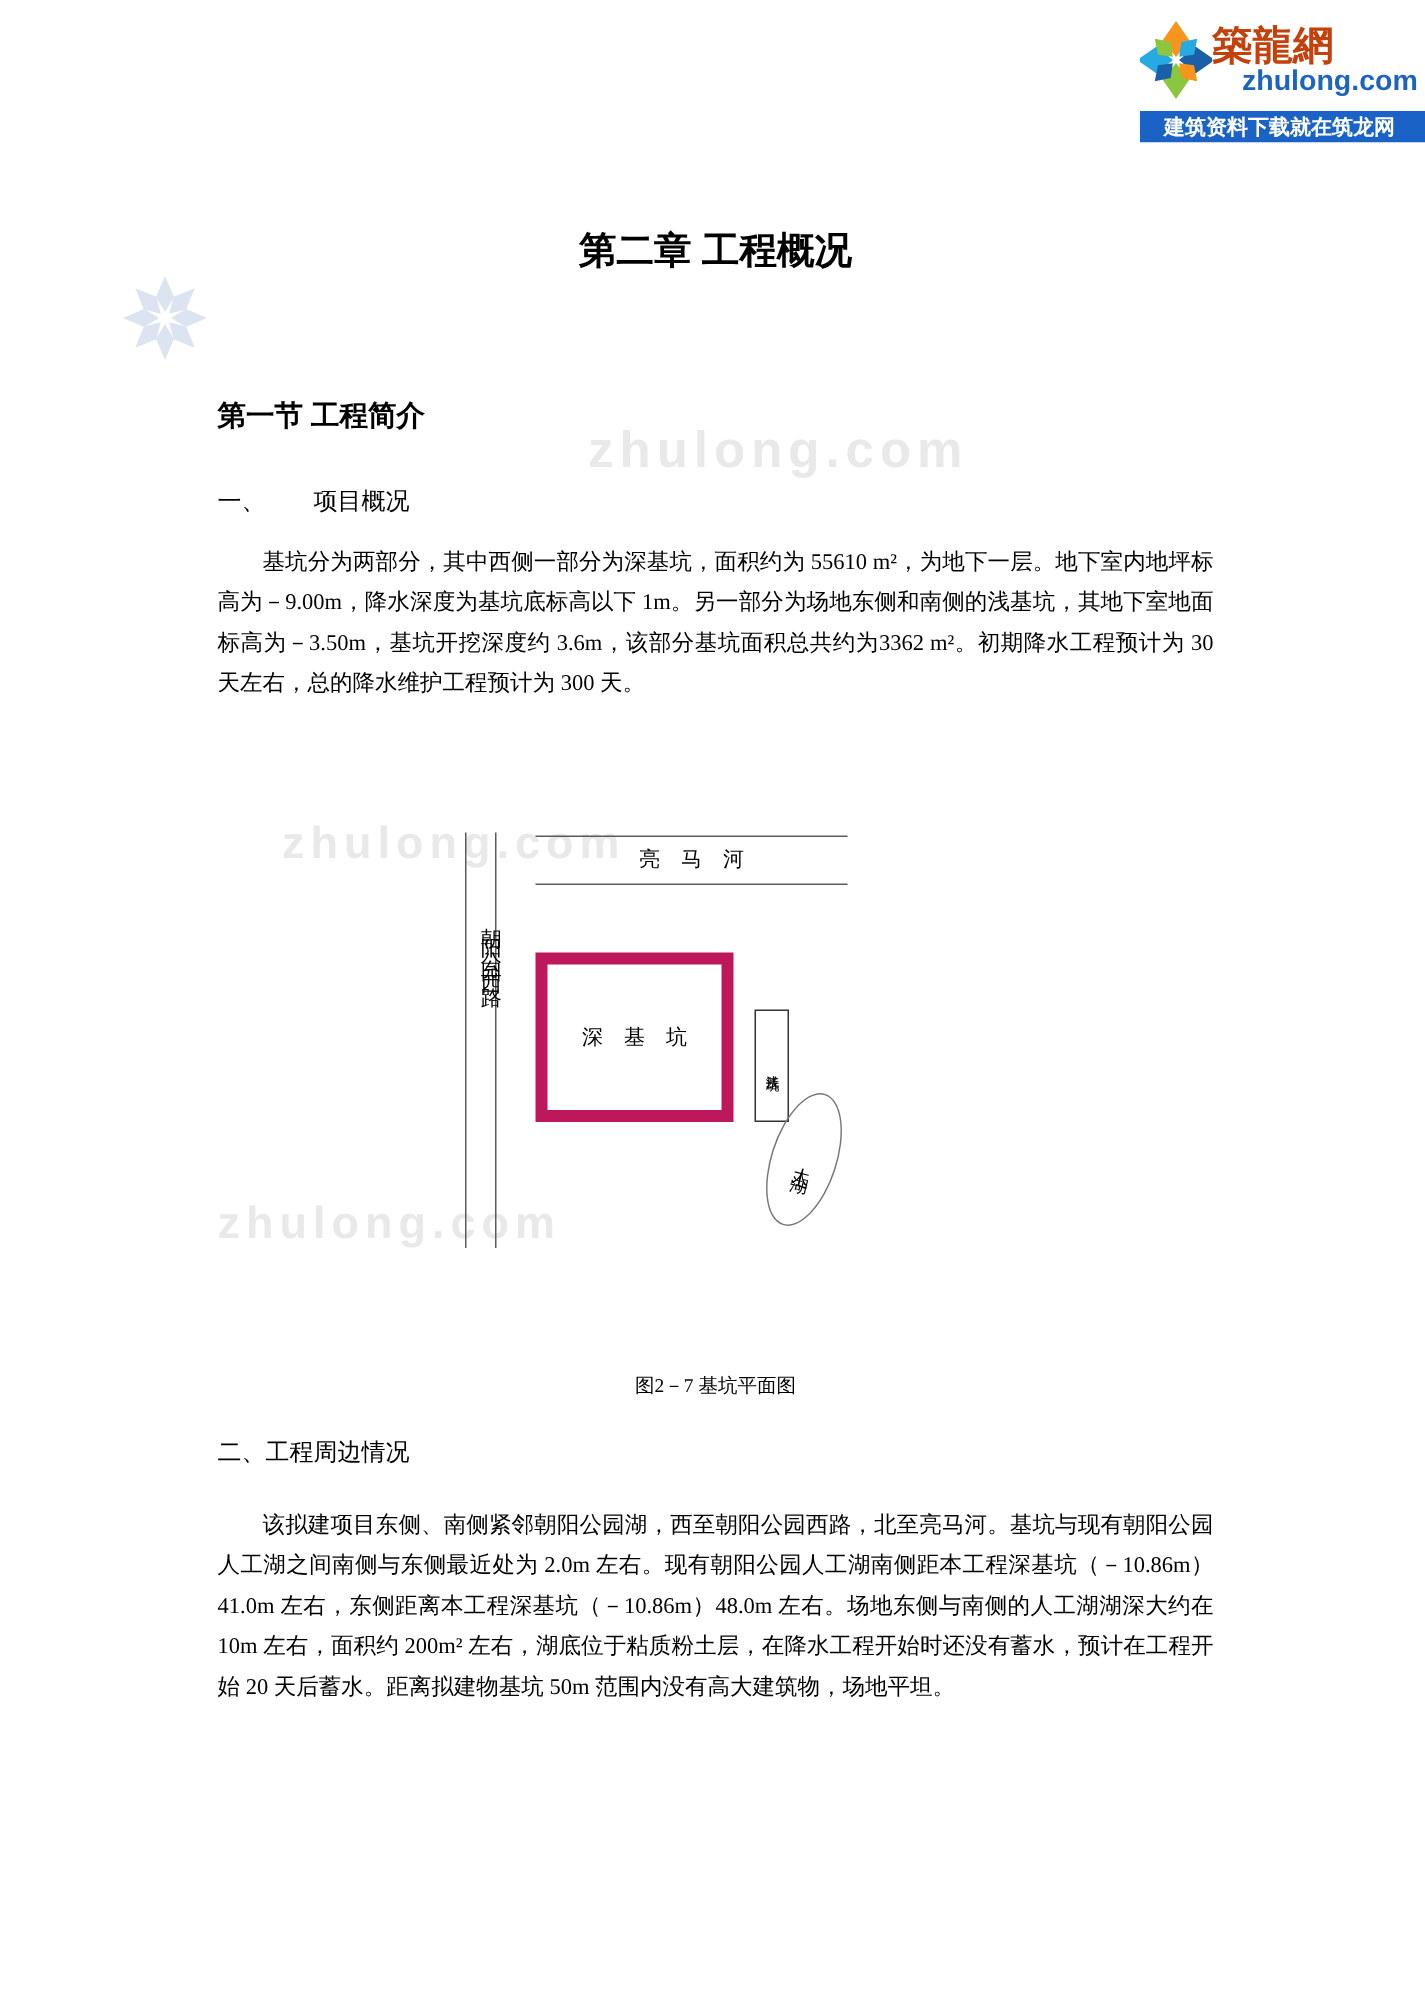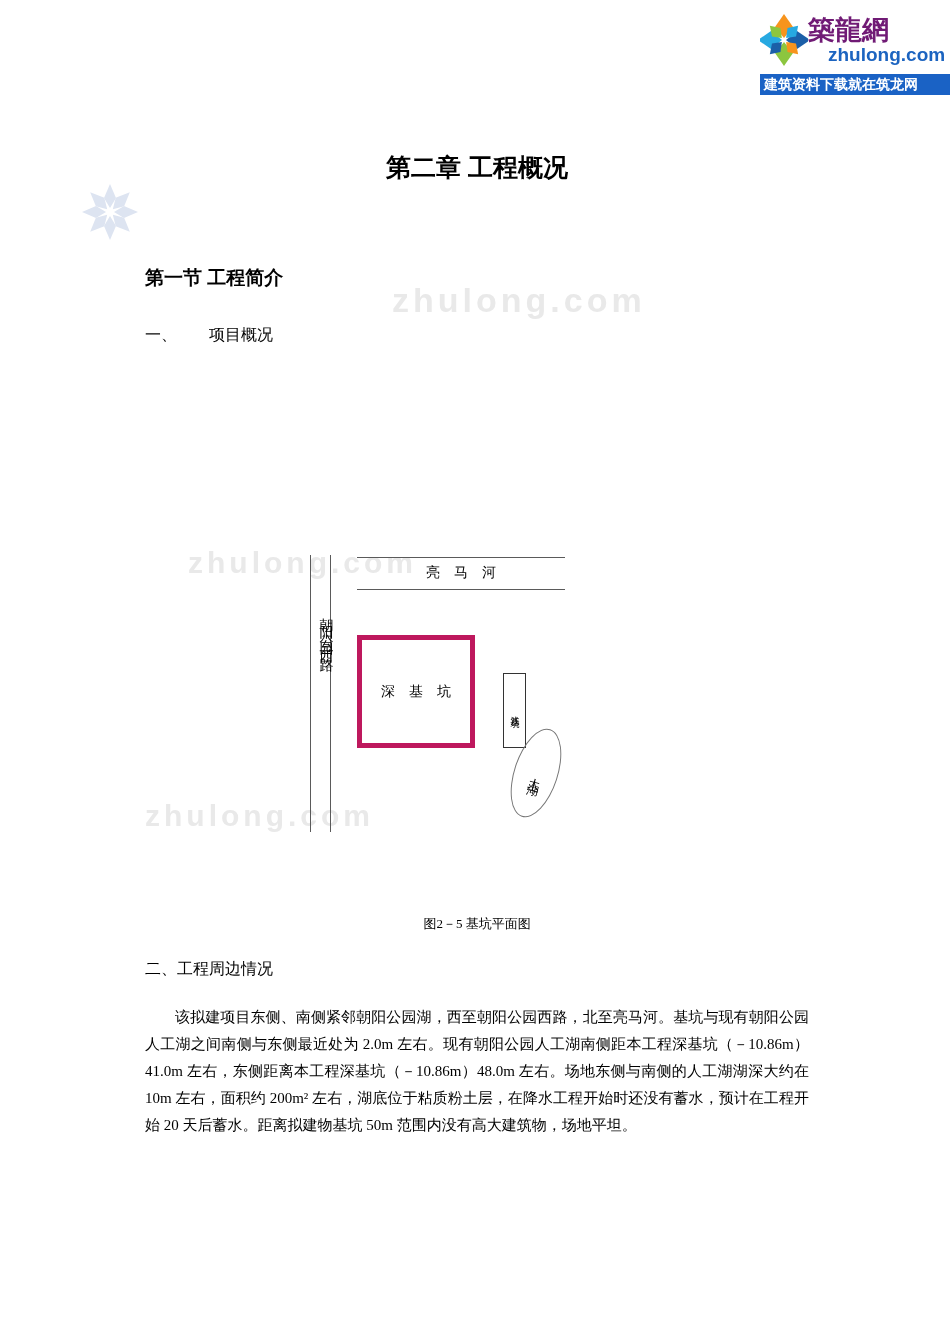--- a/index.html
+++ b/index.html
@@ -30,37 +30,37 @@
   
   .logo {
     position:absolute; top:12px; right:0; width:190px; z-index:3;
     overflow:hidden;
   }
   .logo-row { display:flex; align-items:flex-start; }
   .logo-icon { flex:0 0 48px; height:58px; }
   .logo-texts { padding-top:4px; }
   .logo-name {
     font-family:"Liberation Serif","DejaVu Serif",serif;
-    font-weight:bold; font-size:27px; line-height:28px; color:#701a75;
+    font-weight:bold; font-size:27px; line-height:28px; color:#c2410c;
     white-space:nowrap;
   }
   .logo-domain {
     font-family:"Liberation Sans","DejaVu Sans",sans-serif;
     font-weight:bold; font-size:19px; line-height:22px; color:#1c64c0;
     padding-left:20px; white-space:nowrap;
   }
   .logo-banner {
     margin-top:4px;
     background:#1a62c5;
     color:#ffffff;
     font-family:"Liberation Sans","DejaVu Sans",sans-serif;
     font-weight:bold;
     font-size:14px;
     line-height:21px;
-    padding:0 4px;
+    padding:0 16px;
     white-space:nowrap;
   }
 
   
   .content { position:absolute; left:145px; top:0; width:664px; z-index:1; }
 
   .doc-title {
     position:absolute; top:152px; left:0; width:100%;
     text-align:center;
     font-family:"Liberation Sans","DejaVu Sans",sans-serif;
@@ -98,22 +98,22 @@
     font-size:14px; letter-spacing:8px; text-align:left;
   }
   .river-line { position:absolute; left:212px; width:208px; height:1px; background:#5a5a5a; }
   .river-line.t { top:2px; }
   .river-line.b { top:34px; }
   .river-label {
     position:absolute; left:212px; top:9px; width:208px;
     text-align:center; font-size:14px;font-family:Liberation Mono, monospace;
   }
   .deep-pit {
-    position:absolute; left:212px; top:80px; width:118px; height:113px;
-    border:5px solid #be185d;
+    position:absolute; left:212px; top:80px; width:132px; height:113px;
+    border:8px solid #be185d;
     display:flex; align-items:center; justify-content:center;
     font-size:14px;
   }
   .shallow-pit {
     position:absolute; left:358px; top:118px; width:23px; height:75px;
     border:1px solid #333;
     display:flex; align-items:center; justify-content:center;
   }
   .shallow-pit span {
     writing-mode:vertical-rl; text-orientation:upright;
@@ -185,20 +185,21 @@
 
 <div class="content">
 
   <h1 class="doc-title">第二章 工程概况</h1>
 
   <h2 class="sec1-heading">第一节 工程简介</h2>
 
   <h3 class="sub-heading sub1">一、　　项目概况</h3>
 
   <div class="body-block bb1">
+    <p class="para">基坑分为两部分，其中西侧一部分为深基坑，面积约为 55610 m²，为地下一层。地下室内地坪标高为－9.00m，降水深度为基坑底标高以下 1m。另一部分为场地东侧和南侧的浅基坑，其地下室地面标高为－3.50m，基坑开挖深度约 3.6m，该部分基坑面积总共约为3362 m²。初期降水工程预计为 30 天左右，总的降水维护工程预计为 300 天。</p>
   </div>
 
   <div class="figure">
     <div class="river-line t"></div>
     <div class="river-label">亮　马　河</div>
     <div class="river-line b"></div>
 
     <div class="road-line l"></div>
     <div class="road-line r"></div>
     <div class="road-label">朝阳公园西路</div>
@@ -209,21 +210,21 @@
 
     <div class="shallow-pit">
       <span>浅基坑</span>
     </div>
 
     <div class="lake">
       <span>人工湖</span>
     </div>
   </div>
 
-  <div class="fig-caption">图2－5 基坑平面图</div>
+  <div class="fig-caption">图2－7 基坑平面图</div>
 
   <h3 class="sub-heading sec2">二、工程周边情况</h3>
 
   <div class="body-block bb2">
     <p class="para">该拟建项目东侧、南侧紧邻朝阳公园湖，西至朝阳公园西路，北至亮马河。基坑与现有朝阳公园人工湖之间南侧与东侧最近处为 2.0m 左右。现有朝阳公园人工湖南侧距本工程深基坑（－10.86m）41.0m 左右，东侧距离本工程深基坑（－10.86m）48.0m 左右。场地东侧与南侧的人工湖湖深大约在 10m 左右，面积约 200m² 左右，湖底位于粘质粉土层，在降水工程开始时还没有蓄水，预计在工程开始 20 天后蓄水。距离拟建物基坑 50m 范围内没有高大建筑物，场地平坦。</p>
   </div>
 
 </div>
 
 </body></html>

